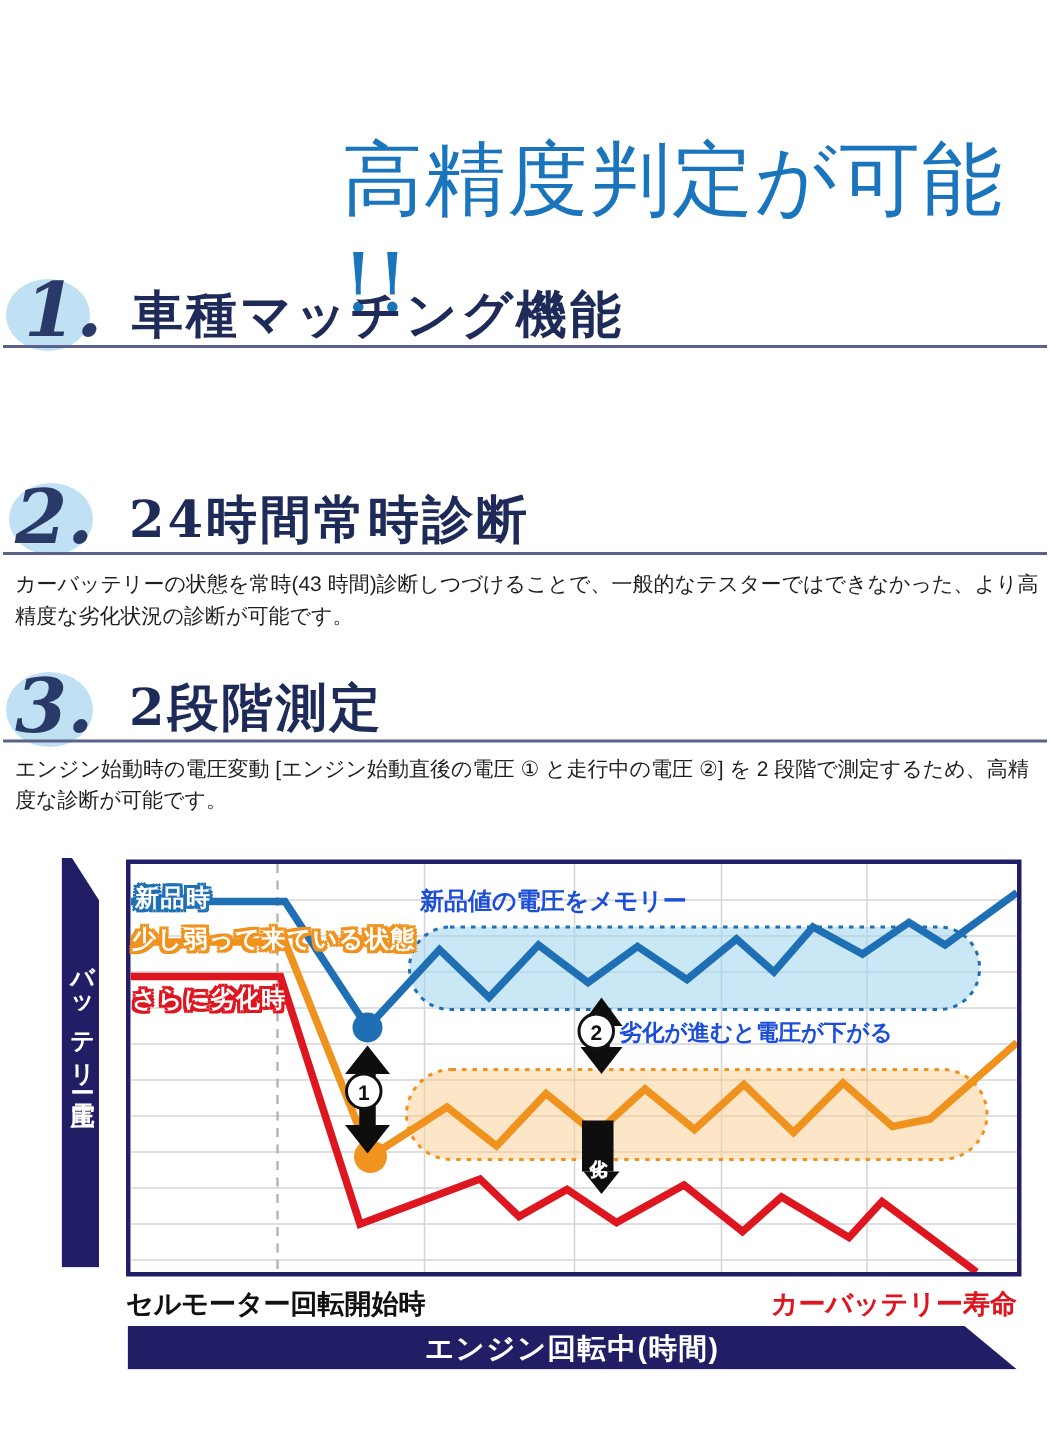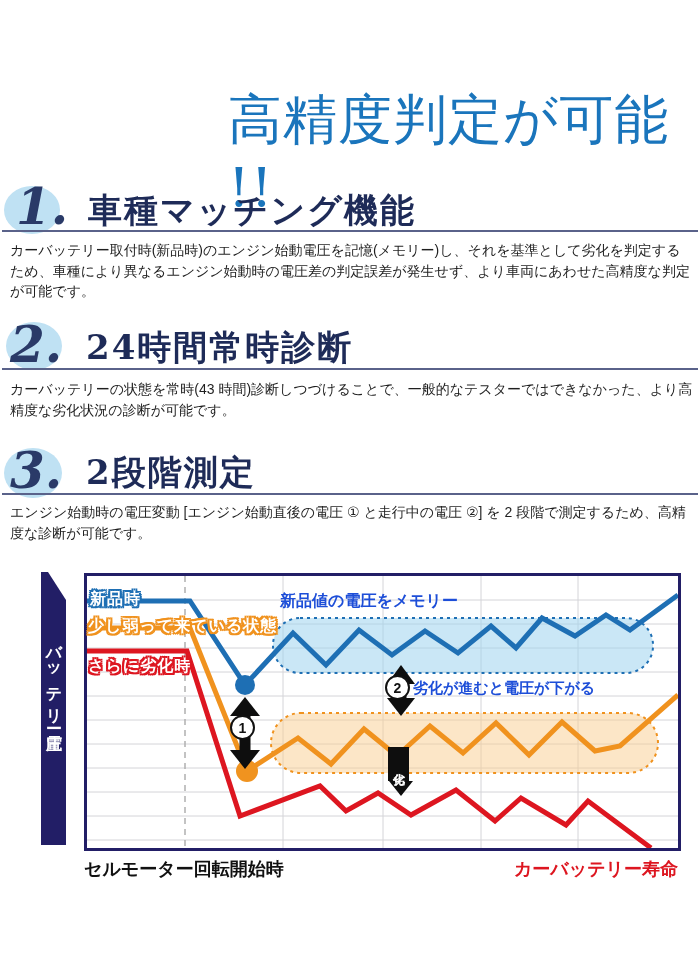--- a/index.html
+++ b/index.html
@@ -49,21 +49,20 @@
 <body>
 
 <div id="page">
 
   <div class="abs hero-line2 serif">高精度判定が可能 !!</div>
 
   <div class="abs num-blob" style="left:4px;top:186px;"></div>
   <div class="abs sec-num serif" style="left:16px;top:182px;">1.</div>
   <div class="abs sec-title serif" style="left:88px;top:191px;">車種マッチング機能</div>
   <div class="abs sec-rule" style="top:230px;"></div>
-  <div class="abs sec-body" style="top:240px;">カーバッテリー取付時(新品時)のエンジン始動電圧を記憶(メモリー)し、それを基準として劣化を判定するため、車種により異なるエンジン始動時の電圧差の判定誤差が発生せず、より車両にあわせた高精度な判定が可能です。</div>
 
   <div class="abs num-blob" style="left:6px;top:322px;"></div>
   <div class="abs sec-num serif" style="left:10px;top:320px;">2.</div>
   <div class="abs sec-title serif" style="left:86px;top:328px;">24時間常時診断</div>
   <div class="abs sec-rule" style="top:368px;"></div>
   <div class="abs sec-body" style="top:379px;">カーバッテリーの状態を常時(43 時間)診断しつづけることで、一般的なテスターではできなかった、より高精度な劣化状況の診断が可能です。</div>
 
   <div class="abs num-blob" style="left:4px;top:448px;width:58px;height:50px;"></div>
   <div class="abs sec-num serif" style="left:10px;top:446px;">3.</div>
   <div class="abs sec-title serif" style="left:86px;top:453px;">2段階測定</div>
@@ -130,14 +129,17 @@
     <span>2</span>
   </div>
   <div class="abs chart-note" style="left:413px;top:679px;font-size:15px;">劣化が進むと電圧が下がる</div>
   <div class="abs retire-badge">
     <span>劣化</span>
   </div>
 
   <div class="abs xlabel" style="left:84px;color:#111;">セルモーター回転開始時</div>
   <div class="abs xlabel" style="right:22px;color:#dd1620;">カーバッテリー寿命</div>
 
+  <div class="abs xbanner">
+    <span>エンジン回転中(時間)</span>
+  </div>
 
 </div>
 
 </body></html>

